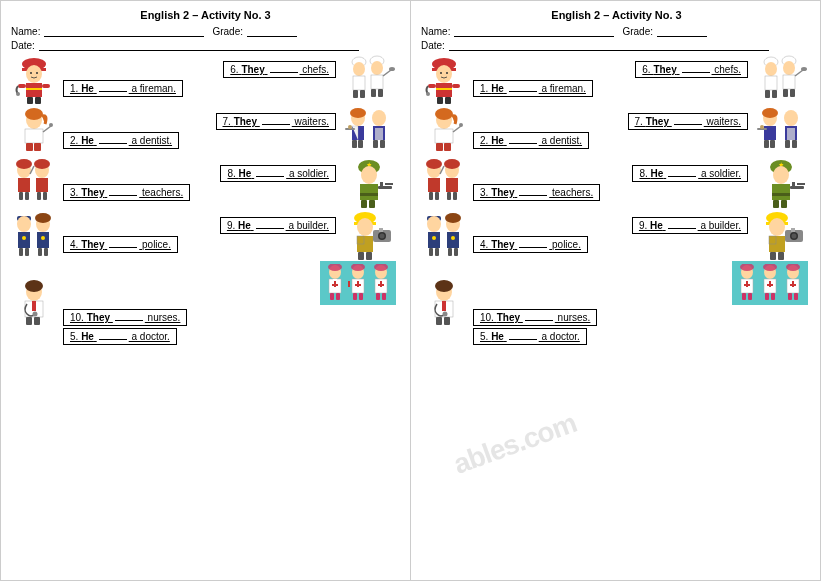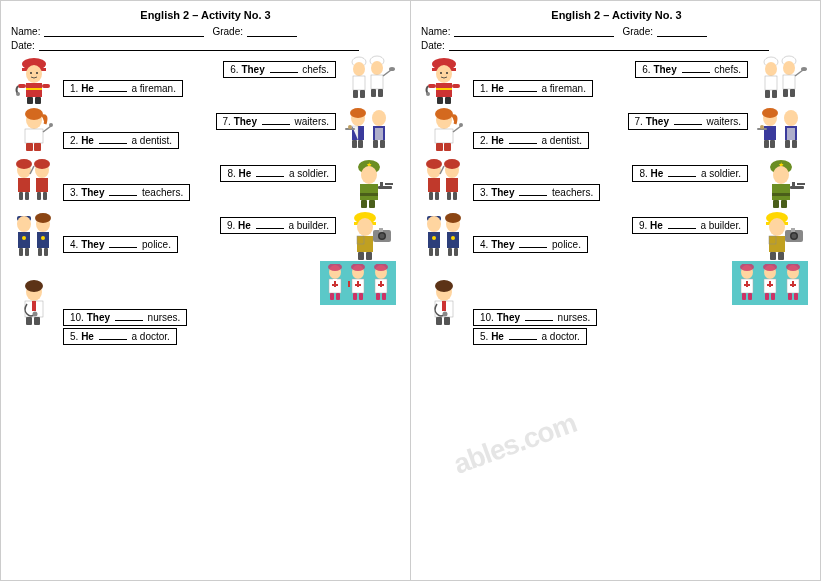--- a/index.html
+++ b/index.html
@@ -46,20 +46,21 @@
     .form-col {
       display: flex;
       align-items: center;
       font-size: 10px;
     }
 
     
     .activity-area {
       position: relative;
       margin-top: 2px;
+      text-decoration: underline;
     }
     .sentence-box {
       border: 1px solid #000;
       padding: 2px 6px;
       font-size: 10px;
       background: #fff;
       white-space: nowrap;
       margin: 0 4px;
     }
     .blank {

